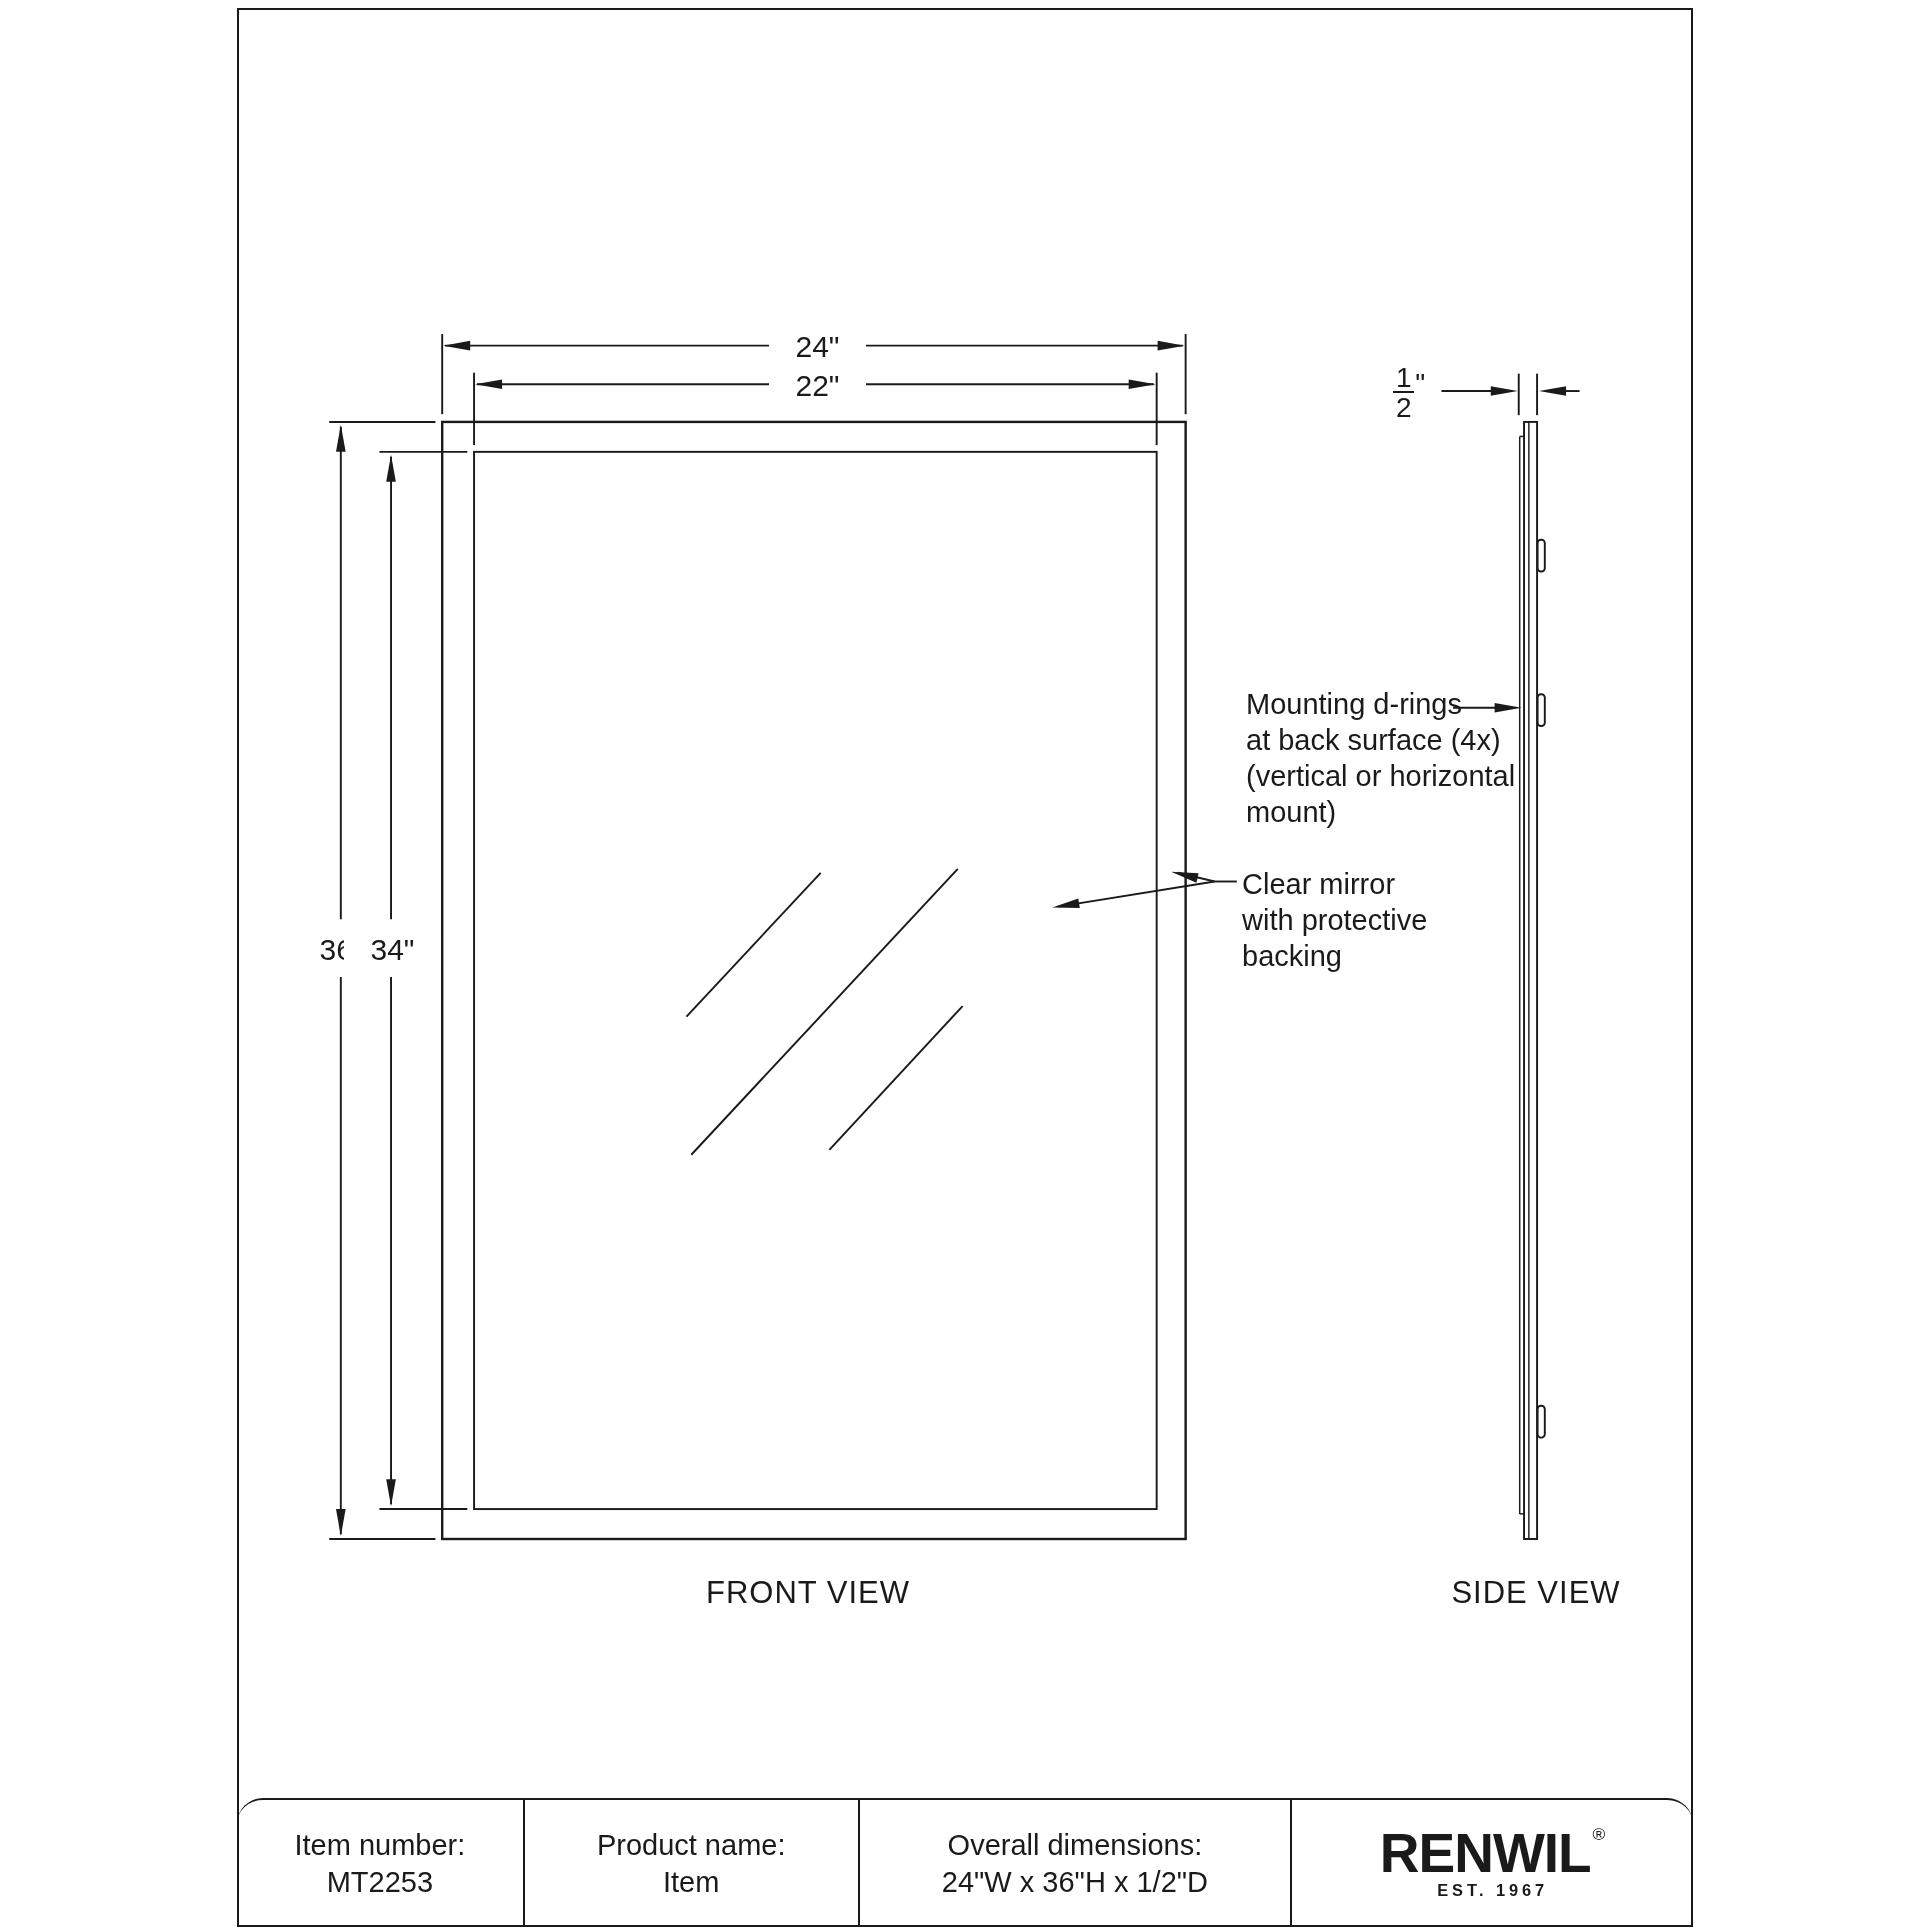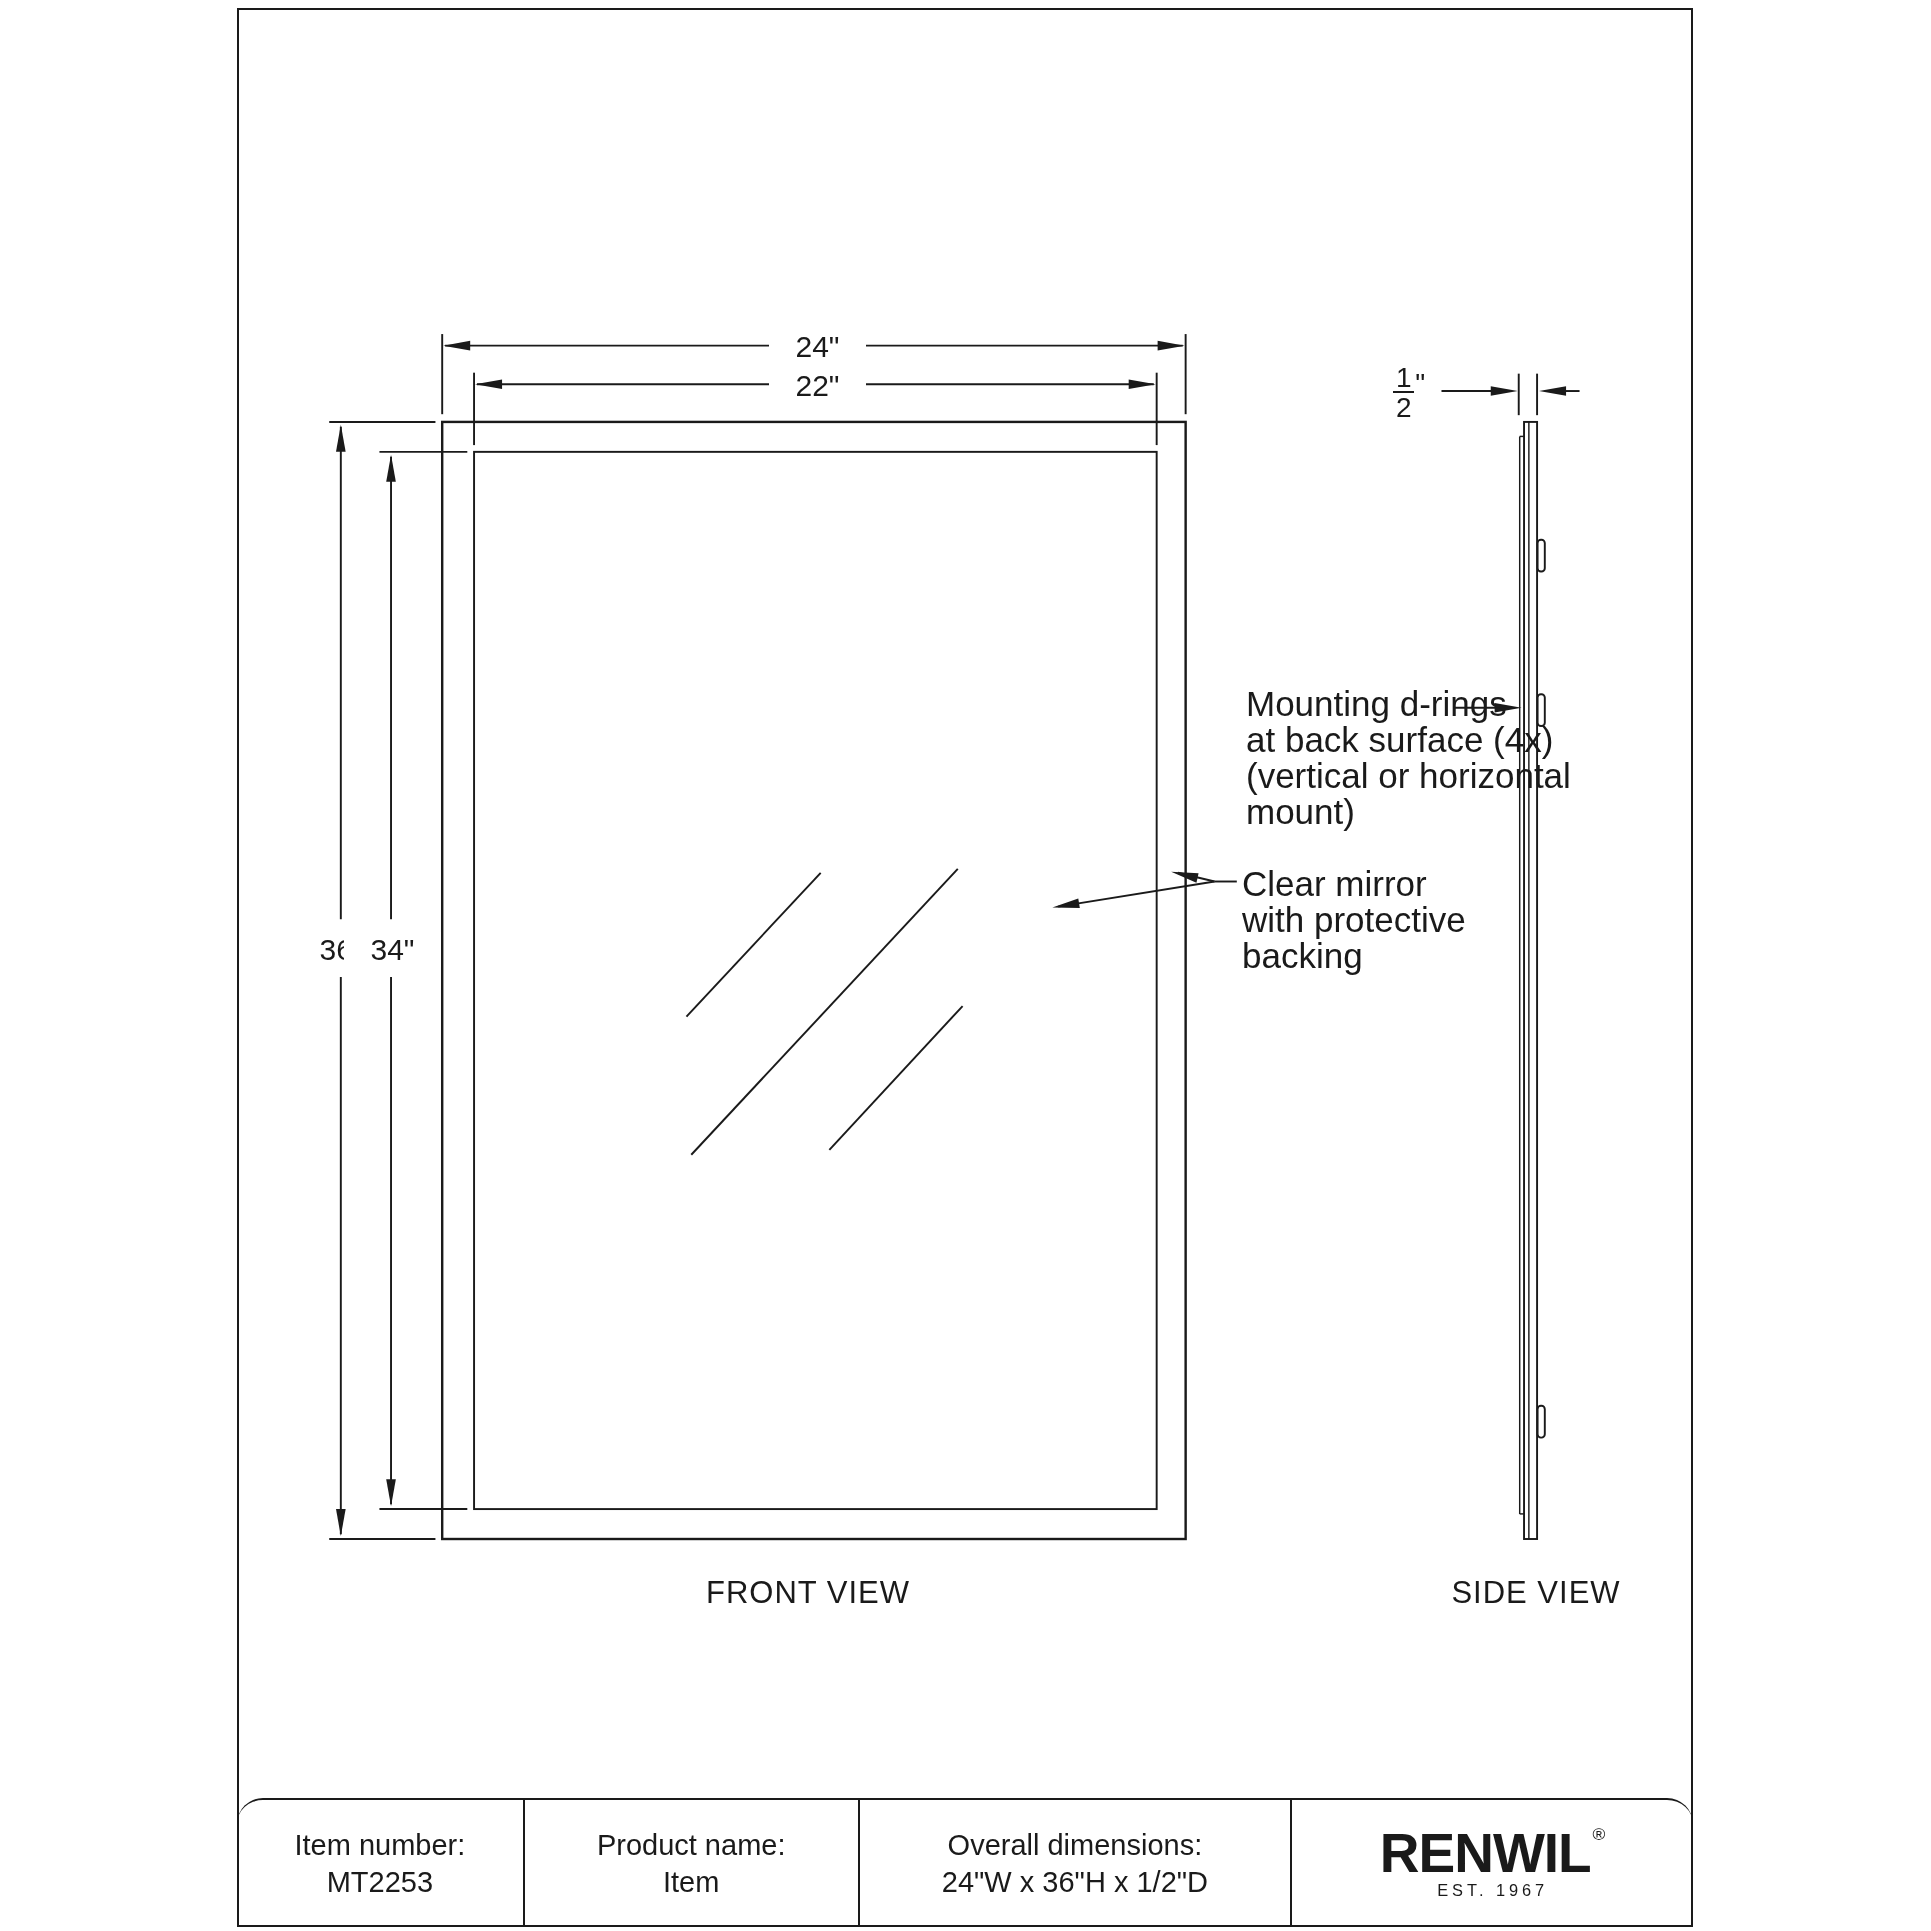--- a/index.html
+++ b/index.html
@@ -23,21 +23,21 @@
   }
   .dim-24{left:769px;top:329px;width:97px;}
   .dim-22{left:769px;top:368px;width:97px;}
   .dim-36{left:293px;top:932px;width:97px;}
   .dim-34{left:344px;top:932px;width:97px;}
   .fraction-wrap{left:1393px;top:365px;display:flex;align-items:flex-start;background:#fff;}
   .fraction{display:inline-block;text-align:center;font-size:28px;line-height:25px;}
   .fraction .num{display:block;border-bottom:2.4px solid #1a1a1a;padding:0 2.9px 1px 2.9px;}
   .fraction .den{display:block;padding-top:1.9px;}
   .fraction-unit{font-size:28px;line-height:25px;margin-left:1px;padding-top:5.8px;}
-  .callout{font-size:35px;line-height:36px;white-space:nowrap;}
+  .callout{font-size:29px;line-height:36px;white-space:nowrap;}
   .callout span{display:block;}
   .callout-mounting{left:1246px;top:686px;}
   .callout-mirror{left:1242px;top:866px;}
   .view-label{font-size:31px;line-height:35px;text-align:center;letter-spacing:1px;white-space:nowrap;}
   .view-front{left:702px;top:1575px;width:212px;}
   .view-side{left:1430px;top:1575px;width:212px;}
   .title-block{
     left:237px;top:1798px;width:1456px;height:129px;box-sizing:border-box;
     border-top:2.9px solid #1a1a1a;display:flex;border-radius:26px;
   }
@@ -50,21 +50,21 @@
   .tb-c2{width:335px;}
   .tb-c3{width:433px;}
   .tb-c4{width:403px;}
   .tb-label,.tb-value{font-size:29px;line-height:32px;text-align:center;white-space:nowrap;}
   .brand{display:flex;flex-direction:column;align-items:center;}
   .brand-row{display:flex;align-items:flex-start;}
   .brand-logo{
     font-size:55px;line-height:50px;font-weight:700;letter-spacing:-1px;white-space:nowrap;
   }
   .brand-reg{font-size:17.4px;line-height:17.4px;font-weight:400;margin-top:-1.9px;margin-left:1.9px;}
-  .brand-est{font-size:16.4px;line-height:17.4px;letter-spacing:3.9px;margin-top:3.9px;white-space:nowrap;}
+  .brand-est{font-size:16.4px;line-height:17.4px;letter-spacing:3.9px;margin-top:3.9px;white-space:nowrap;font-weight:bold;}
 </style>
 </head>
 <body>
 
 <div class="canvas">
 
   <div class="abs page-border"></div>
 
   <svg class="abs linework" viewBox="0 0 2000 2000">
 

